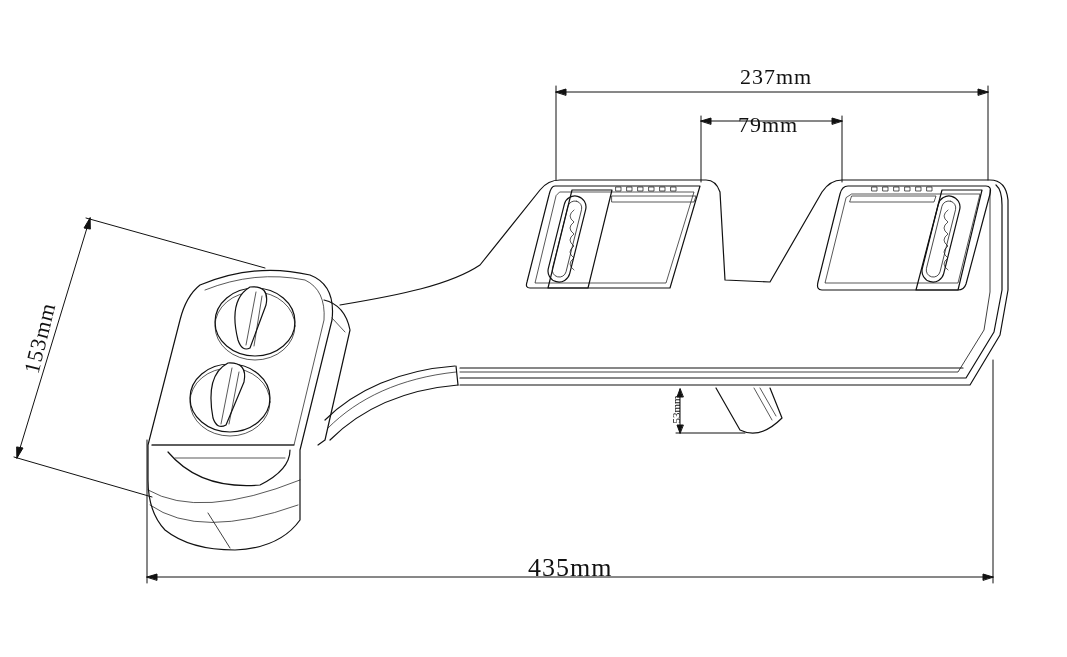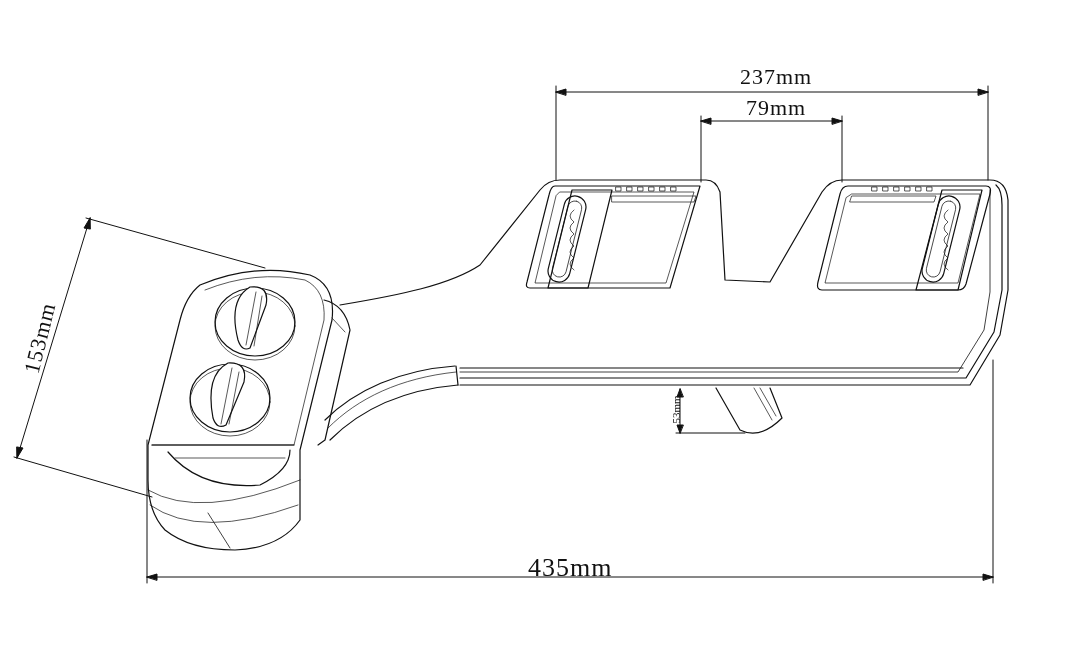--- a/index.html
+++ b/index.html
@@ -7,21 +7,21 @@
   .canvas { position: absolute; left: 0; top: 0; width: 1067px; height: 657px; }
   svg { display: block; }
   .dim-label {
     position: absolute;
     font-family: "Liberation Serif", "DejaVu Serif", serif;
     color: #111;
     white-space: nowrap;
     line-height: 1;
   }
   .lbl-237 { left: 740px; top: 66px; font-size: 22px; letter-spacing: 1px; }
-  .lbl-79  { left: 738px; top: 97px; font-size: 22px; letter-spacing: 1px; margin-left: 8px; }
+  .lbl-79  { left: 738px; top: 114px; font-size: 22px; letter-spacing: 1px; }
   .lbl-435 { left: 528px; top: 555px; font-size: 26px; letter-spacing: 1px; }
   .lbl-153 {
     left: 4px; top: 327px; font-size: 22px; letter-spacing: 1px;
     transform: rotate(-76deg); transform-origin: center center;
   }
   .lbl-53 {
     left: 662px; top: 404px; font-size: 11px;
     transform: rotate(-90deg); transform-origin: center center;
   }
 </style>

